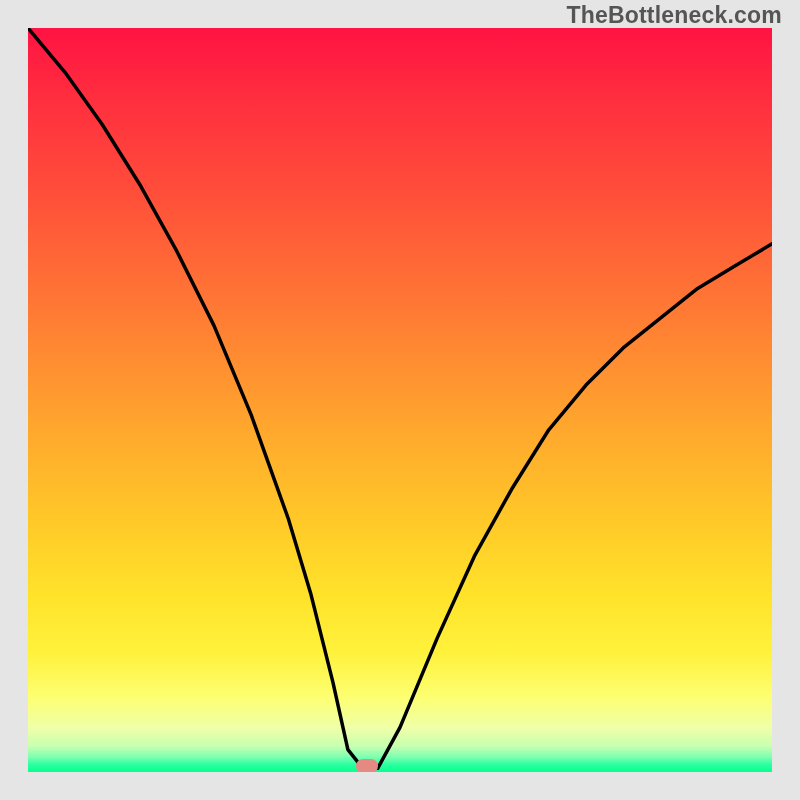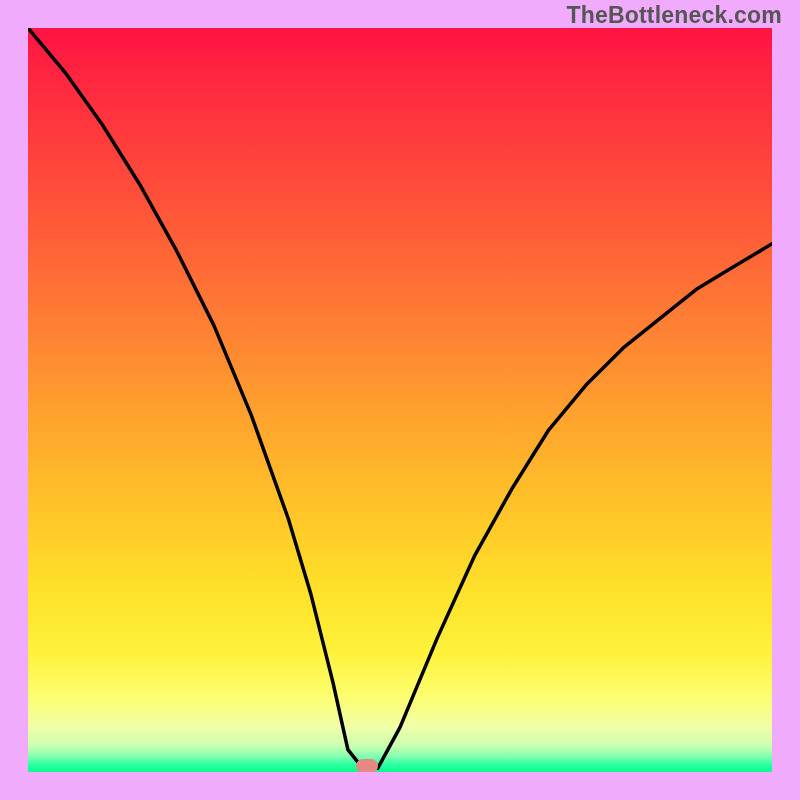--- a/index.html
+++ b/index.html
@@ -8,21 +8,21 @@
     width: 800px;
     height: 800px;
     background: #000;
     font-family: Arial, Helvetica, sans-serif;
     overflow: hidden;
   }
   .frame {
     position: relative;
     width: 800px;
     height: 800px;
-    background: #f0abfc;
+    background: #e5e5e5;
   }
   .watermark {
     position: absolute;
     top: 2px;
     right: 18px;
     color: #555;
     font-size: 23px;
     font-weight: 600;
     letter-spacing: 0.2px;
     user-select: none;

